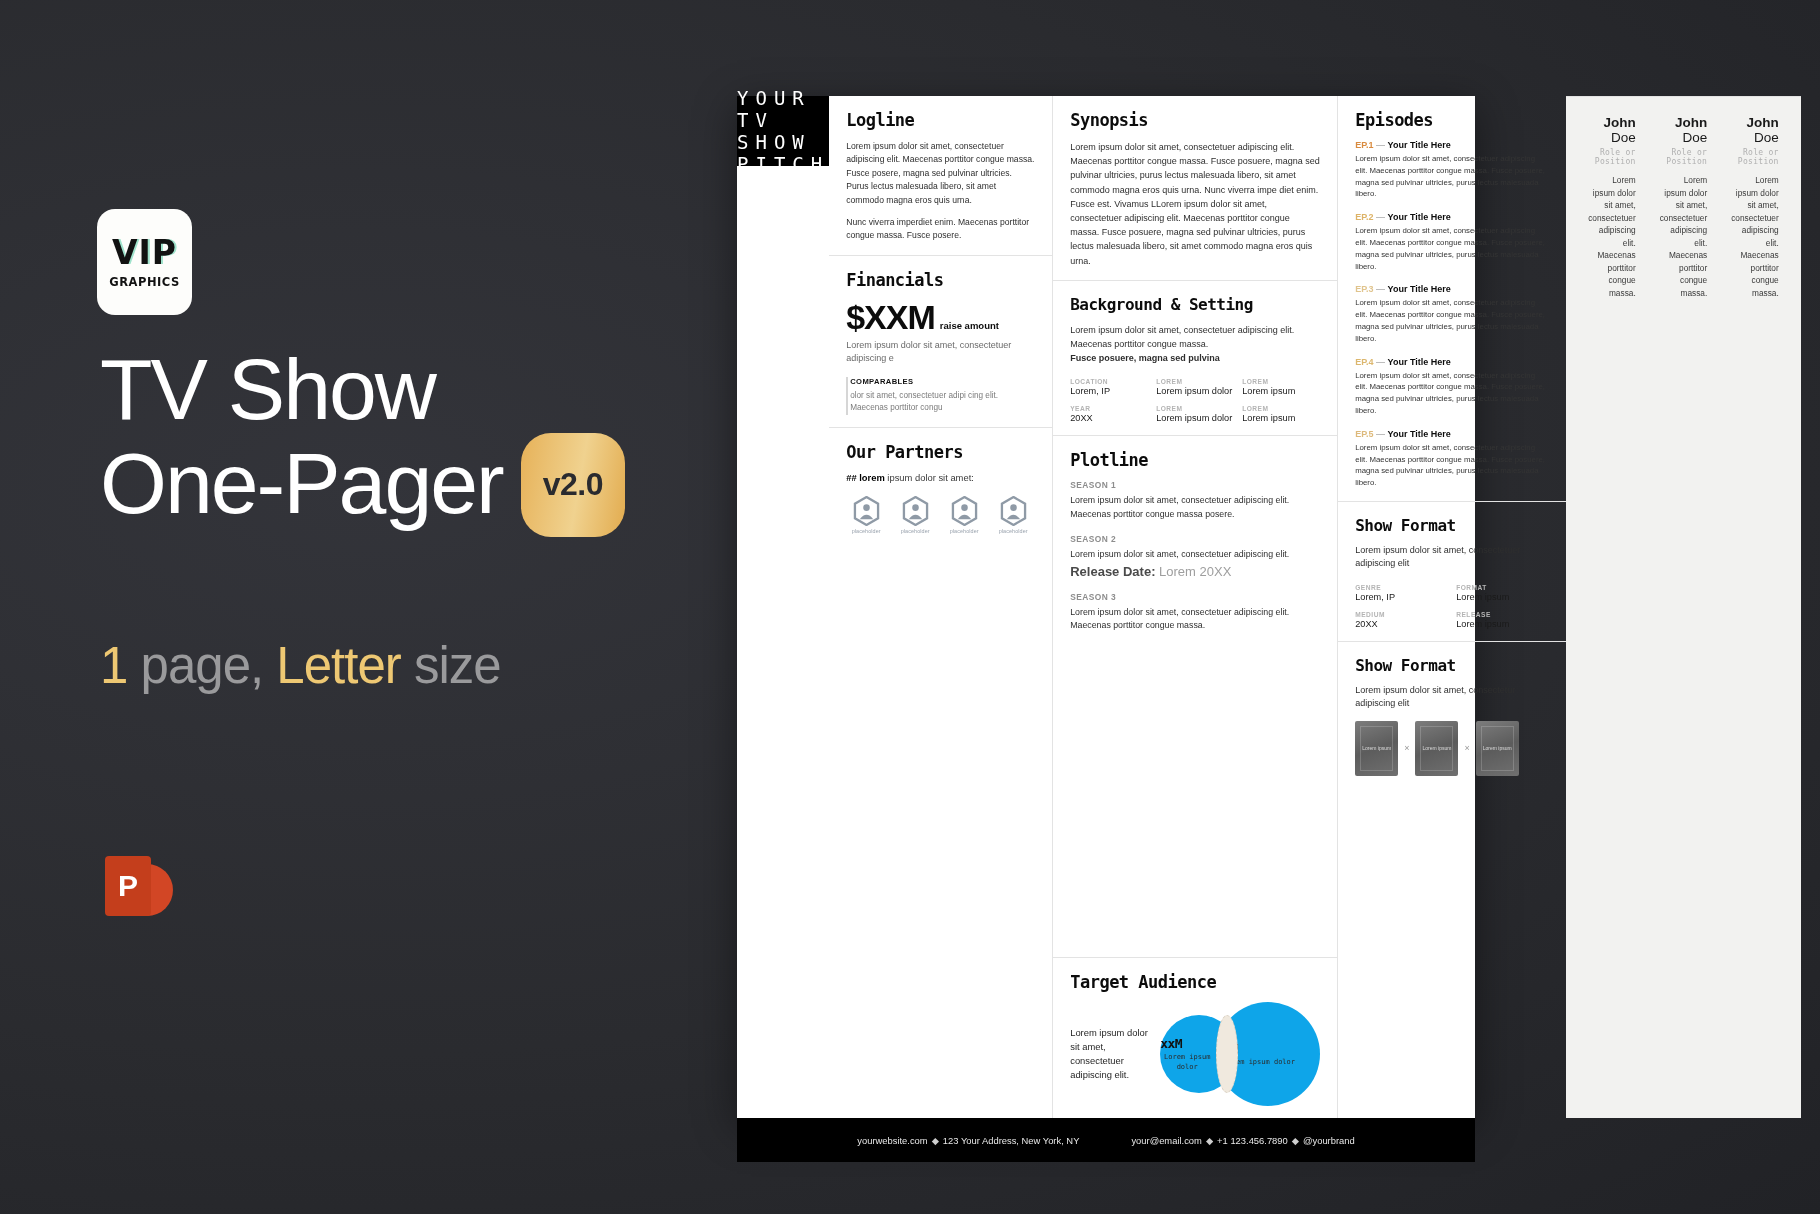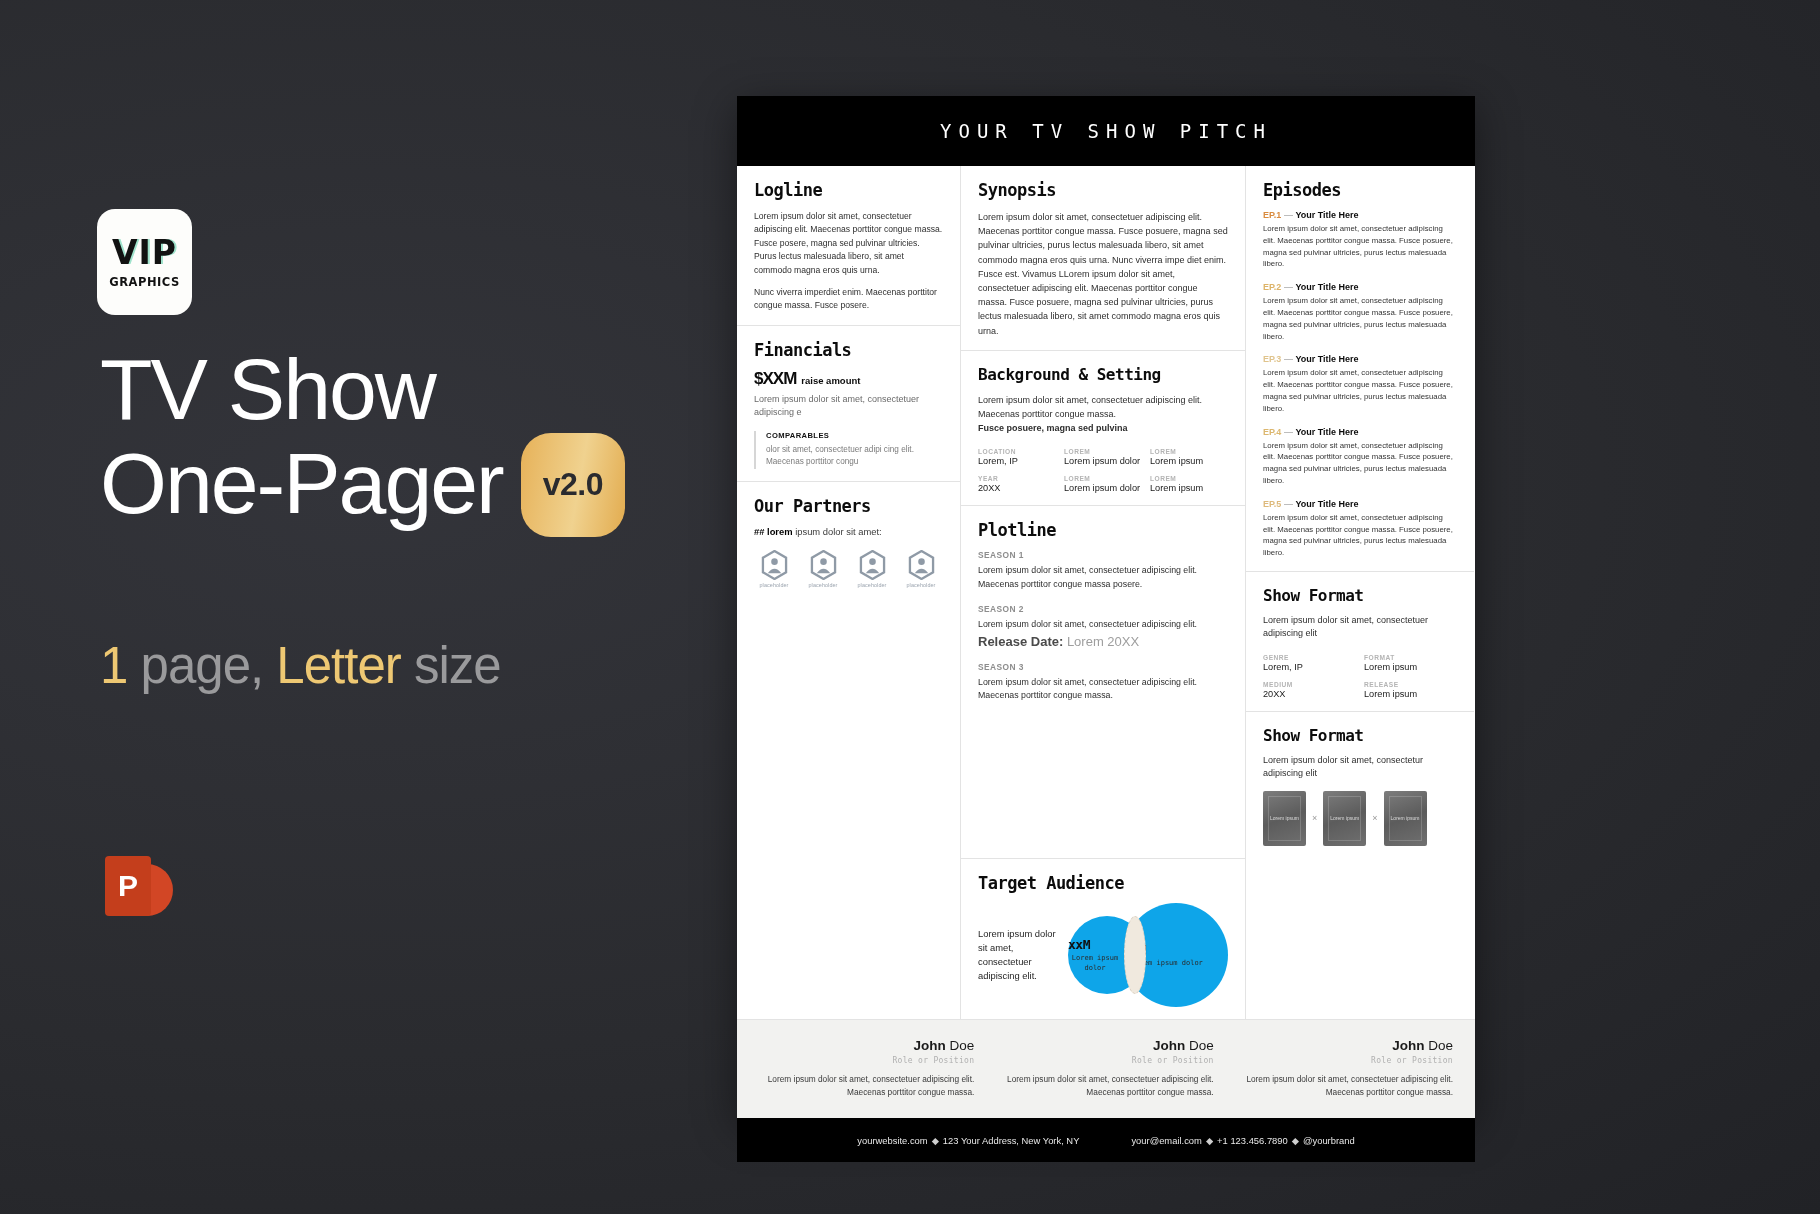--- a/index.html
+++ b/index.html
@@ -88,21 +88,21 @@
     color: #fff; font-weight: 700; font-size: 30px;
     font-family: "Liberation Sans", sans-serif;
   }
 
   
   .doc {
     position: absolute; left: 737px; top: 96px;
     width: 738px; height: 1022px;
     background: #ffffff;
     box-shadow: 0 10px 40px rgba(0,0,0,0.45);
-    display: flex; flex-direction: column;
+    display: flex; 
     font-family: "Liberation Sans", sans-serif;
   }
   .doc-header {
     height: 70px; background: #000;
     display: flex; align-items: center; justify-content: center;
   }
   .doc-header-title {
     color: #fff;
     font-family: "DejaVu Sans Mono", monospace;
     font-size: 19px; font-weight: 400;
@@ -146,31 +146,31 @@
   }
   .show-img-label {
     color: #fff; font-size: 15px; font-weight: 700;
     letter-spacing: -0.4px;
     text-shadow: 0 1px 4px rgba(0,0,0,0.6);
     position: relative; z-index: 2;
   }
 
   
   .fin-amount {
-    font-size: 17px; font-weight: 700; color: #0c0c0c;
+    font-size: 34px; font-weight: 700; color: #0c0c0c;
     letter-spacing: -1px; line-height: 1;
     display: inline-block;
   }
   .fin-amount-note {
     font-size: 9.5px; font-weight: 700; color: #0c0c0c;
     margin-left: 5px;
   }
   .fin-desc { font-size: 9px; line-height: 13.5px; color: #6a6a6a; margin-top: 5px; }
   .comparables {
-    margin-top: 11px; padding-left: 10px;
+    margin-top: 11px; padding-left: 2px;
     border-left: 2px solid #d6d6d6;
   }
   .comp-label {
     font-size: 7.6px; font-weight: 700; letter-spacing: 0.4px;
     color: #111; margin-bottom: 4px;
   }
   .comp-txt { font-size: 8.2px; line-height: 12.5px; color: #7b7b7b; }
 
   
   .partner-line { font-size: 9.4px; color: #3a3a3a; margin-bottom: 13px; }

